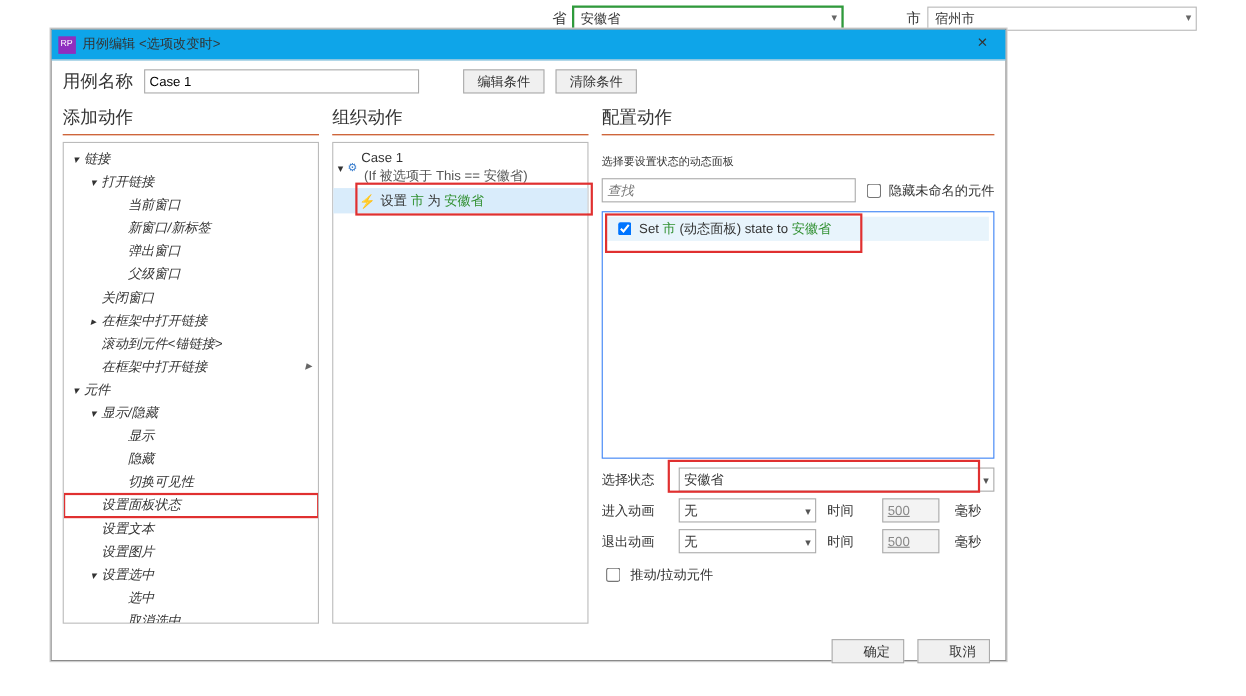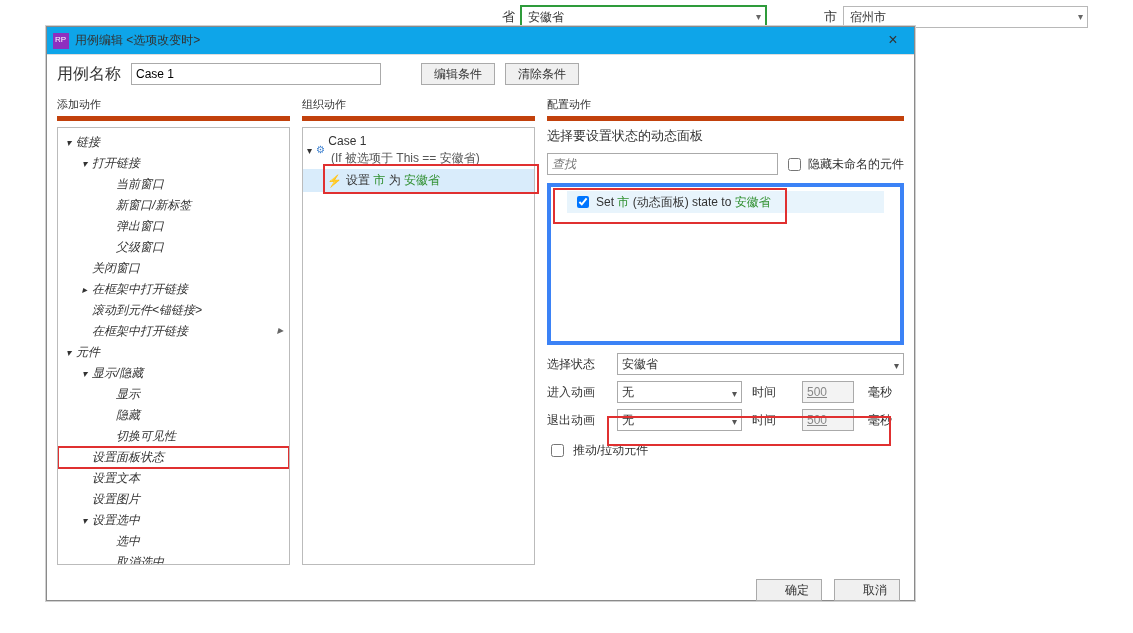--- a/index.html
+++ b/index.html
@@ -25,21 +25,21 @@
 .titlebar .title { flex: 1; font-size: 12px; }
 .titlebar .close { width: 30px; height: 22px; text-align: center; line-height: 20px; font-size: 16px; color: #333; cursor: pointer; }
 
 .top-row { display: flex; align-items: center; padding: 8px 10px; gap: 10px; }
 .top-row .lbl { font-size: 16px; }
 .top-row input[type=text] { border: 1px solid #aaa; height: 22px; padding: 0 4px; width: 250px; font-size: 12px; }
 .btn { display: inline-block; border: 1px solid #aaa; padding: 2px 12px; height: 22px; line-height: 16px; font-size: 12px; background: #f0f0f0; cursor: pointer; }
 
 .panels { display: flex; padding: 0 10px 6px 10px; gap: 12px; }
 .panel { display: flex; flex-direction: column; }
-.panel-head { font-size: 11px; padding: 4px 0; border-bottom: 5px solid #c2410c; margin-bottom: 6px; }
+.panel-head { font-size: 16px; padding: 4px 0; border-bottom: 1px solid #c2410c; margin-bottom: 6px; }
 
 .left-panel { width: 240px; }
 .mid-panel { width: 240px; }
 .right-panel { flex: 1; }
 
 .tree-box { border: 1px solid #bbb; height: 438px; overflow: auto; padding: 4px 0; font-size: 12px; font-style: italic; }
 .tree-box .row { padding: 2px 0 2px 8px; white-space: nowrap; cursor: pointer; }
 .tree-box .row.d0 { padding-left: 8px; }
 .tree-box .row.d1 { padding-left: 24px; }
 .tree-box .row.d2 { padding-left: 48px; }
@@ -52,27 +52,27 @@
 .mid-box .case-row { padding: 2px 4px; }
 .mid-box .cond-row { padding: 0 4px 2px 28px; color: #555; }
 .mid-box .action-row { padding: 3px 4px 3px 24px; background: #d9ecfb; display: flex; align-items: center; gap: 4px; width: 100%; }
 .bolt { color: #3a7f3a; font-size: 12px; }
 .tgreen { color: #2f8f2f; }
 .case-icons { display: inline-block; width: 18px; position: relative; }
 .case-icons::before { content: "▾"; font-size: 10px; position: absolute; left: 0; top: 0; }
 .case-icons::after { content: "⚙"; font-size: 10px; position: absolute; left: 9px; top: -1px; color: #3b7fcf; }
 
 .right-box { border: none; height: 438px; display: flex; flex-direction: column; gap: 8px; }
-.right-head { font-size: 13px; }
+.right-head { font-size: 10px; margin-top: 11px; }
 .search-row { display: flex; align-items: center; gap: 6px; }
 .search-row input { flex: 1; border: 1px solid #aaa; height: 22px; padding: 0 4px; font-size: 12px; color: #888; font-style: italic; }
 .cb { display: inline-flex; align-items: center; gap: 4px; font-size: 12px; }
 .cb input { width: 13px; height: 13px; }
 
-.list-box { border: 4px solid #3b82f6; height: 162px; overflow: auto; padding: 4px 16px; font-size: 12px; }
+.list-box { border: 1px solid #3b82f6; height: 225px; overflow: auto; padding: 4px 4px; font-size: 12px; }
 .list-box .item { padding: 2px 6px; background: #e8f4fc; display: flex; align-items: center; gap: 4px; }
 .list-box .item input { width: 12px; height: 12px; }
 
 .form-grid { display: grid; grid-template-columns: 60px 125px 40px 56px 36px; gap: 6px 10px; align-items: center; font-size: 12px; }
 .form-grid .lbl { text-align: left; }
 .sel-box { border: 1px solid #aaa; height: 22px; padding: 0 18px 0 4px; position: relative; font-size: 12px; background: #fff; line-height: 20px; }
 .sel-box::after { content: "▾"; position: absolute; right: 4px; top: 2px; font-size: 10px; color: #555; }
 .num-box { border: 1px solid #aaa; height: 22px; padding: 0 4px; font-size: 12px; background: #f3f3f3; color: #888; line-height: 20px; width: 52px; text-decoration: underline; }
 
 .cb-row { display: flex; align-items: center; gap: 6px; font-size: 12px; padding: 2px 0; }

